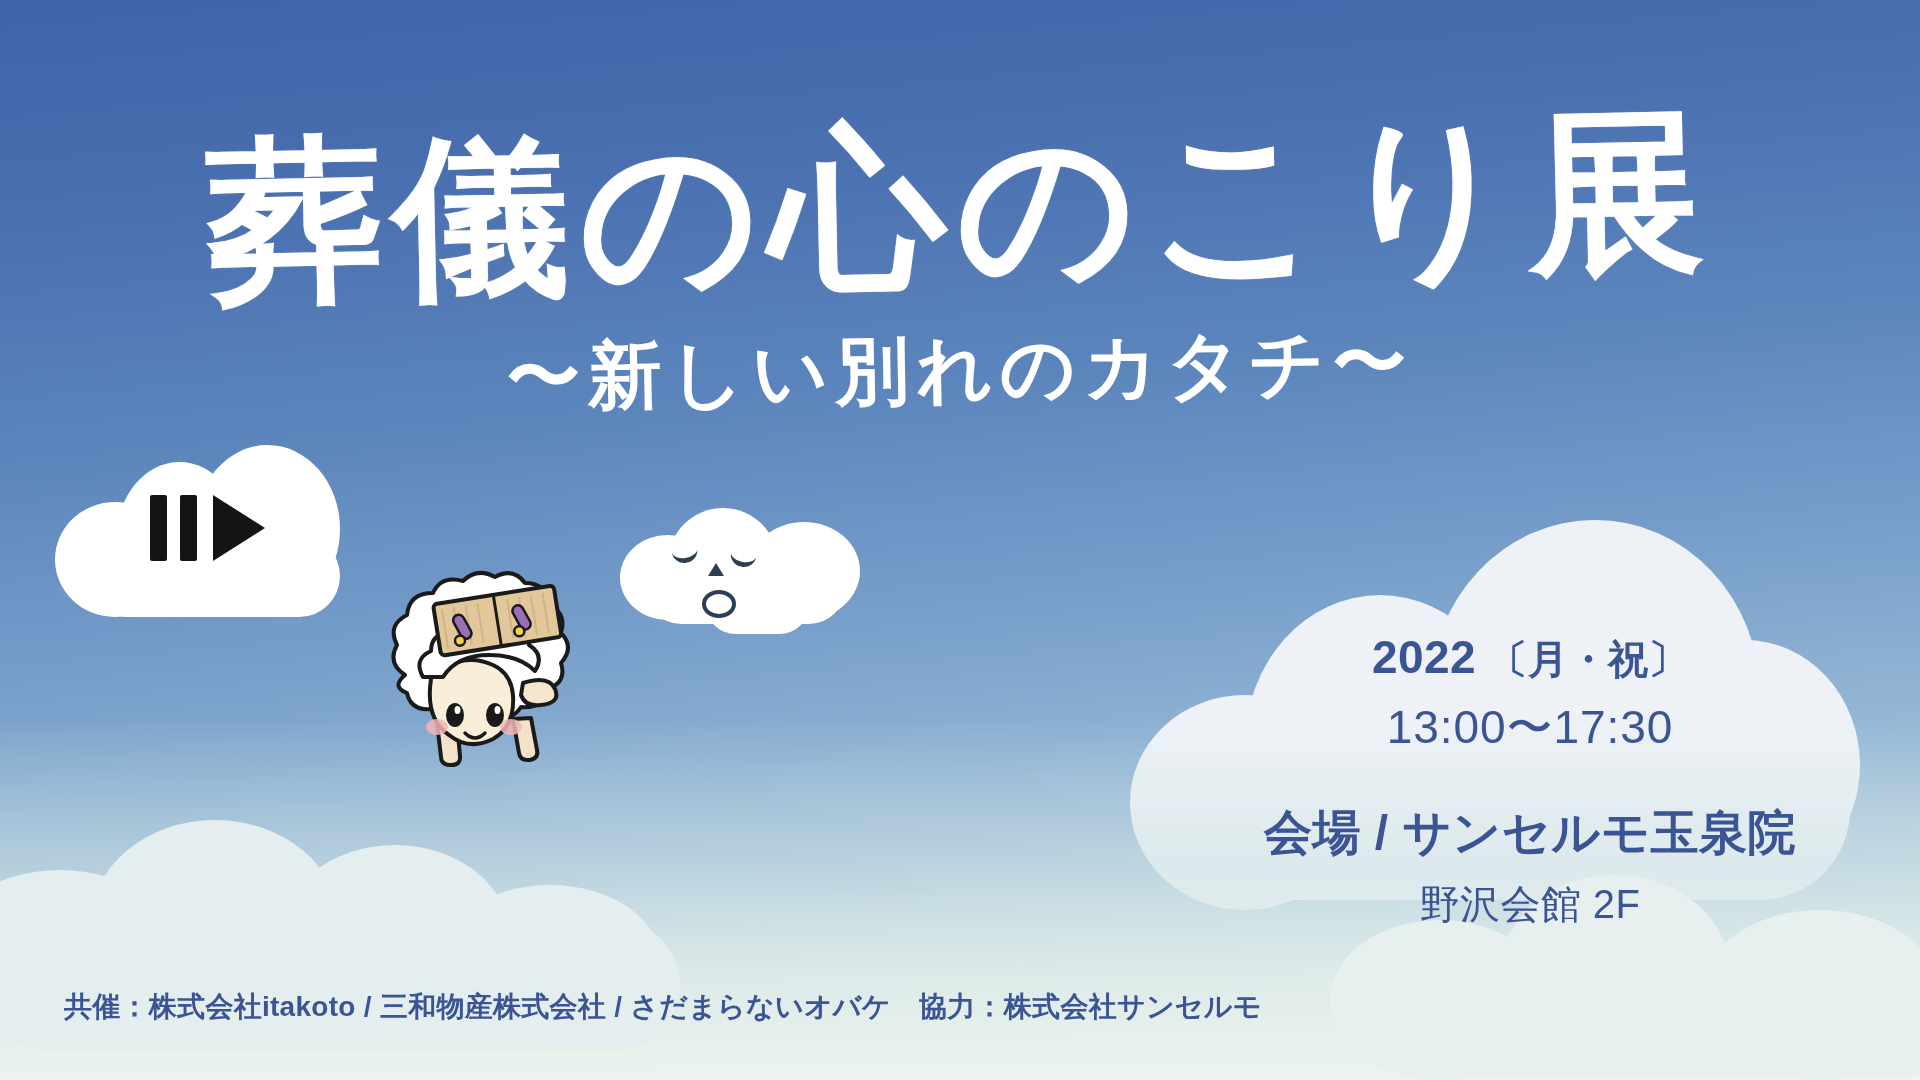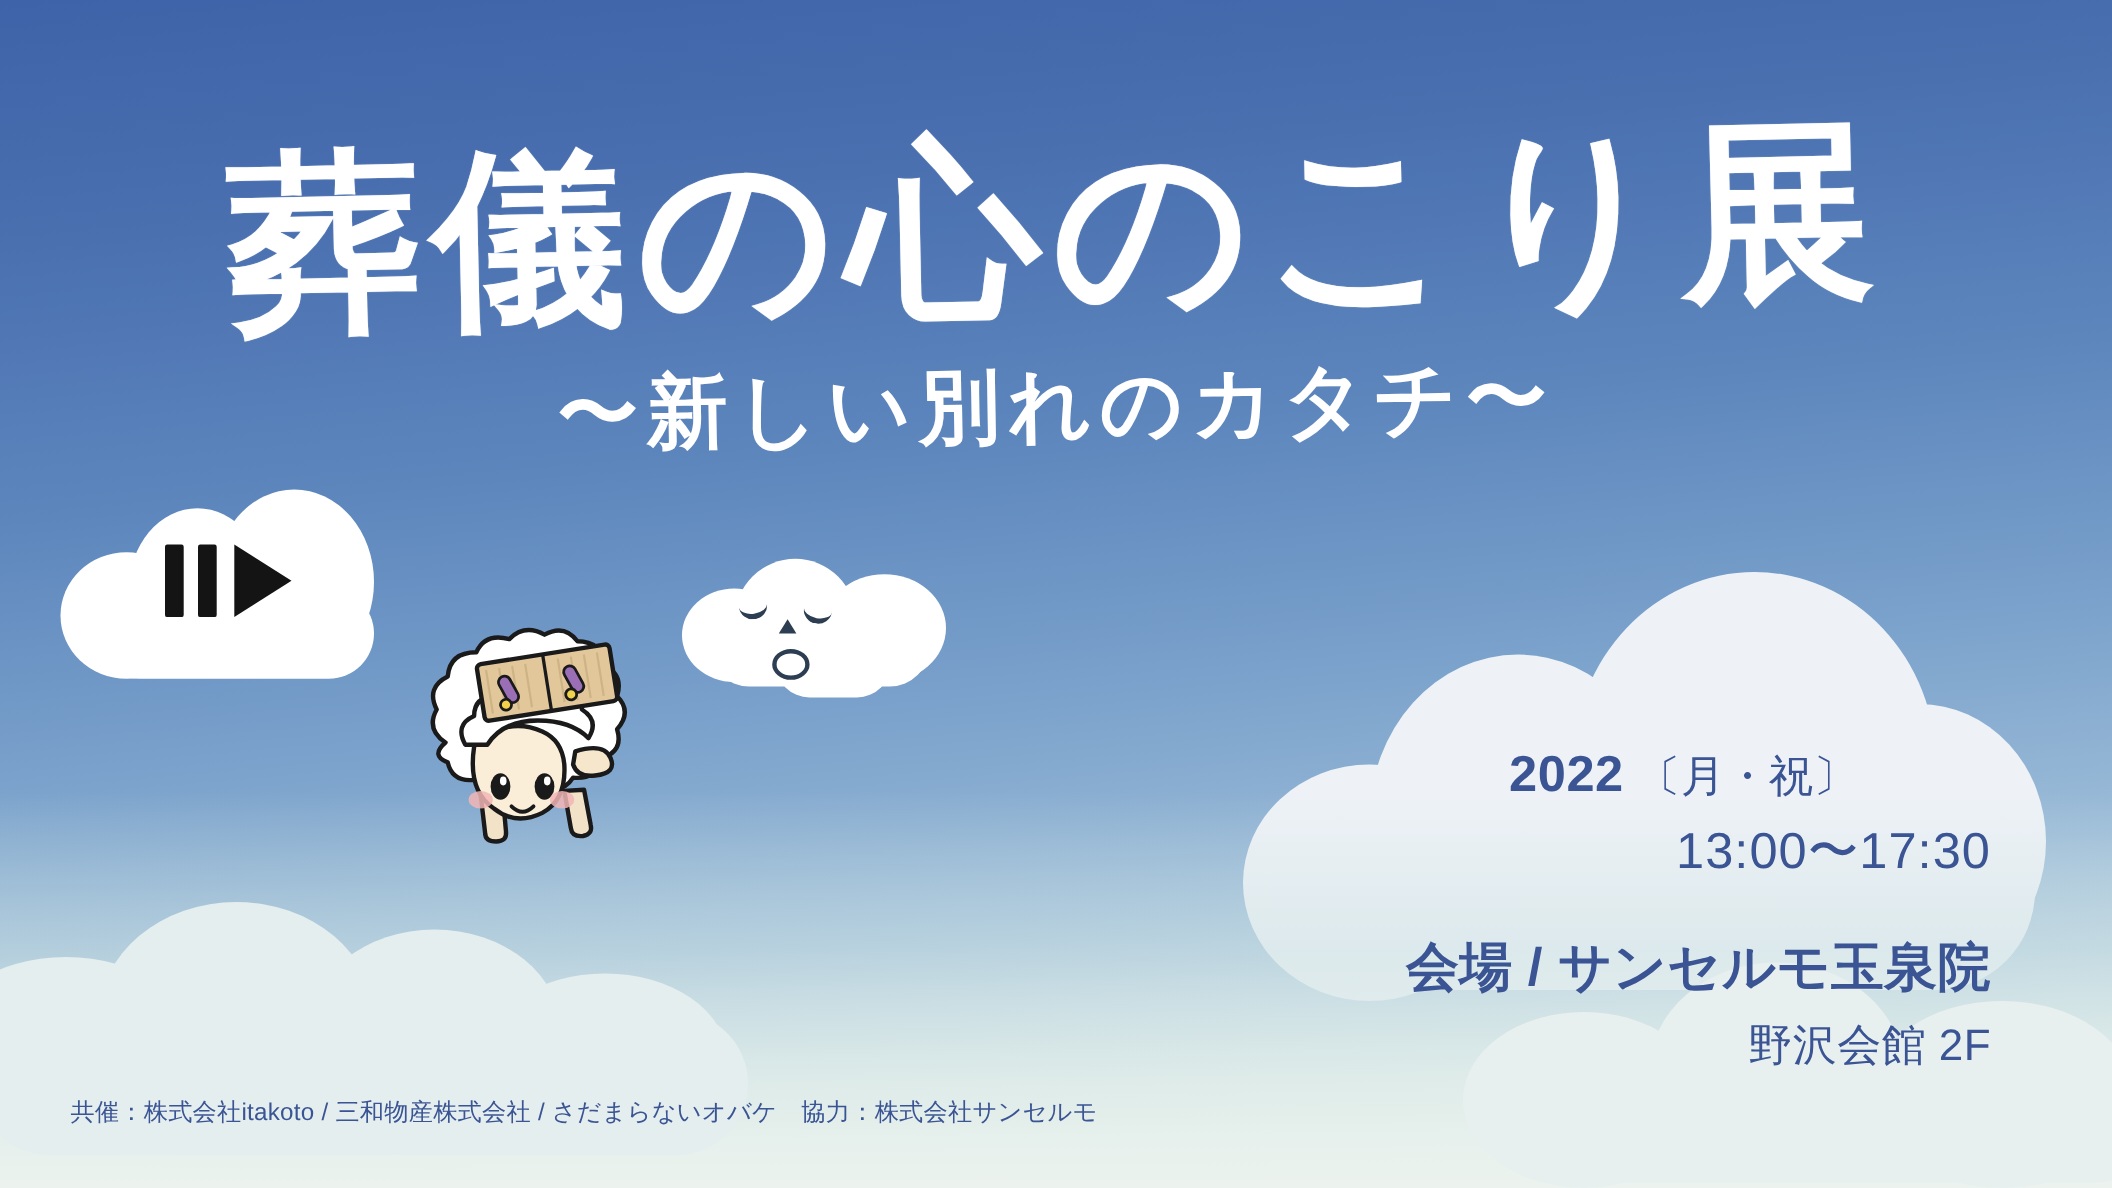--- a/index.html
+++ b/index.html
@@ -168,24 +168,23 @@
     height: 230px;
     z-index: 12;
   }
 
   
   #info-panel {
     position: absolute;
     left: 1250px;
     top: 630px;
     width: 560px;
-    text-align: right;
+    text-align: center;
     color: #3a5494;
     z-index: 14;
-    margin-top: 46px;
   }
   .date-row {
     display: flex;
     align-items: baseline;
     justify-content: center;
     white-space: nowrap;
     gap: 4px;
   }
   #date-year {
     font-size: 46px;
@@ -196,21 +195,21 @@
   #date-md {
     font-size: 80px;
     font-weight: 500;
     letter-spacing: -0.01em;
     margin-left: 10px;
     color: #3a5494;
     font-family: "DejaVu Sans", sans-serif;
   }
   #date-dow {
     font-size: 40px;
-    font-weight: 400;
+    font-weight: 700;
     margin-left: 8px;
     color: #3a5494;
   }
   #time-range {
     margin-top: 10px;
     font-size: 46px;
     font-weight: 500;
     letter-spacing: 0.02em;
     color: #3a5494;
   }
@@ -227,22 +226,22 @@
     font-weight: 400;
     letter-spacing: 0.01em;
     color: #3a5494;
   }
 
   
   #credits {
     position: absolute;
     left: 64px;
     bottom: 54px;
-    font-size: 22px;
-    font-weight: 400;
+    font-size: 28px;
+    font-weight: 700;
     color: #3a5494;
     letter-spacing: 0.01em;
     white-space: nowrap;
     z-index: 16;
   }
 </style>
 </head>
 <body>
 
 <div id="poster">

